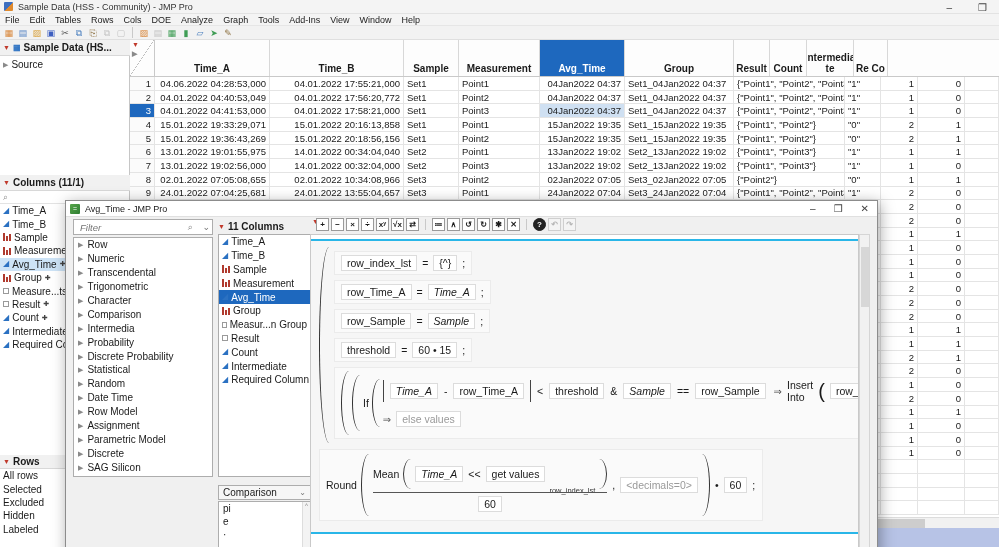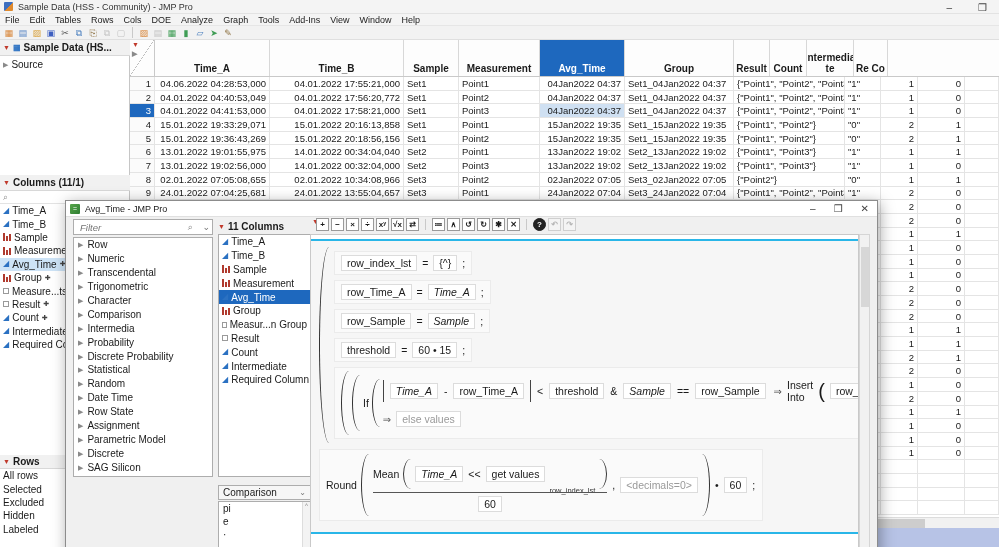--- a/index.html
+++ b/index.html
@@ -792,21 +792,21 @@
         <div class="fnitem">
           <span class="graytri">▶</span>
           <span>Random</span>
         </div>
         <div class="fnitem">
           <span class="graytri">▶</span>
           <span>Date Time</span>
         </div>
         <div class="fnitem">
           <span class="graytri">▶</span>
-          <span>Row State</span>
+          <span>Row Model</span>
         </div>
         <div class="fnitem">
           <span class="graytri">▶</span>
           <span>Assignment</span>
         </div>
         <div class="fnitem">
           <span class="graytri">▶</span>
           <span>Parametric Model</span>
         </div>
         <div class="fnitem">

